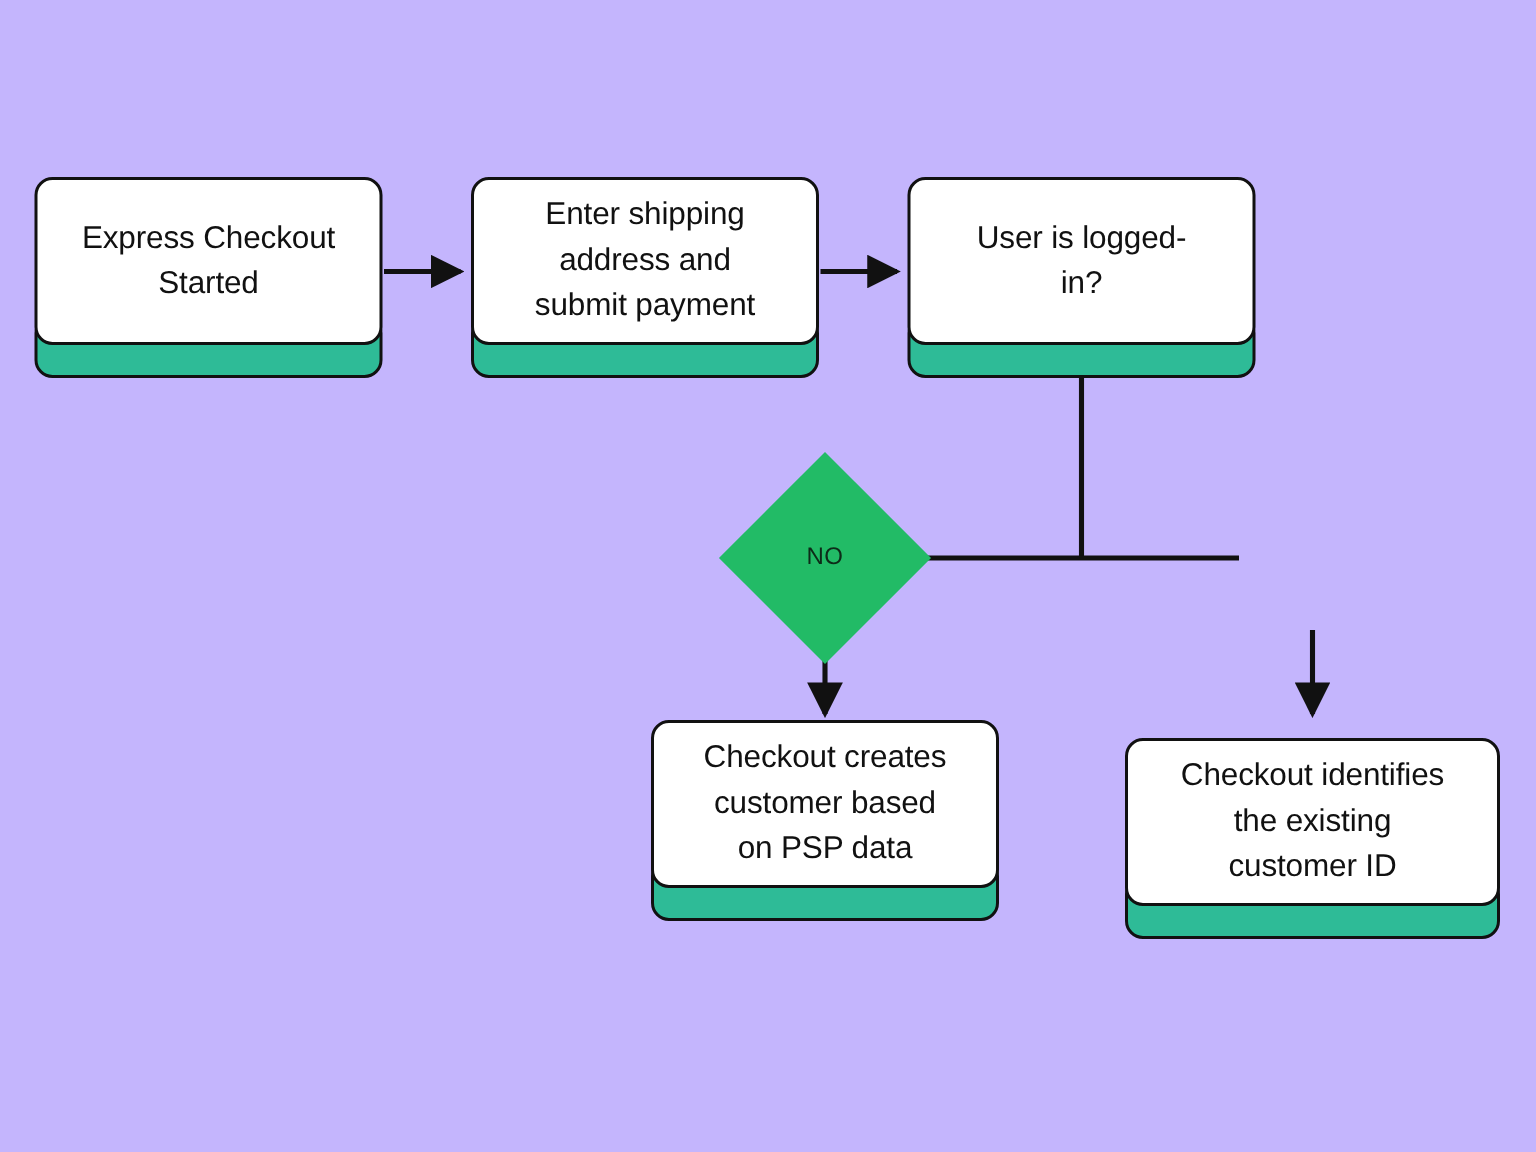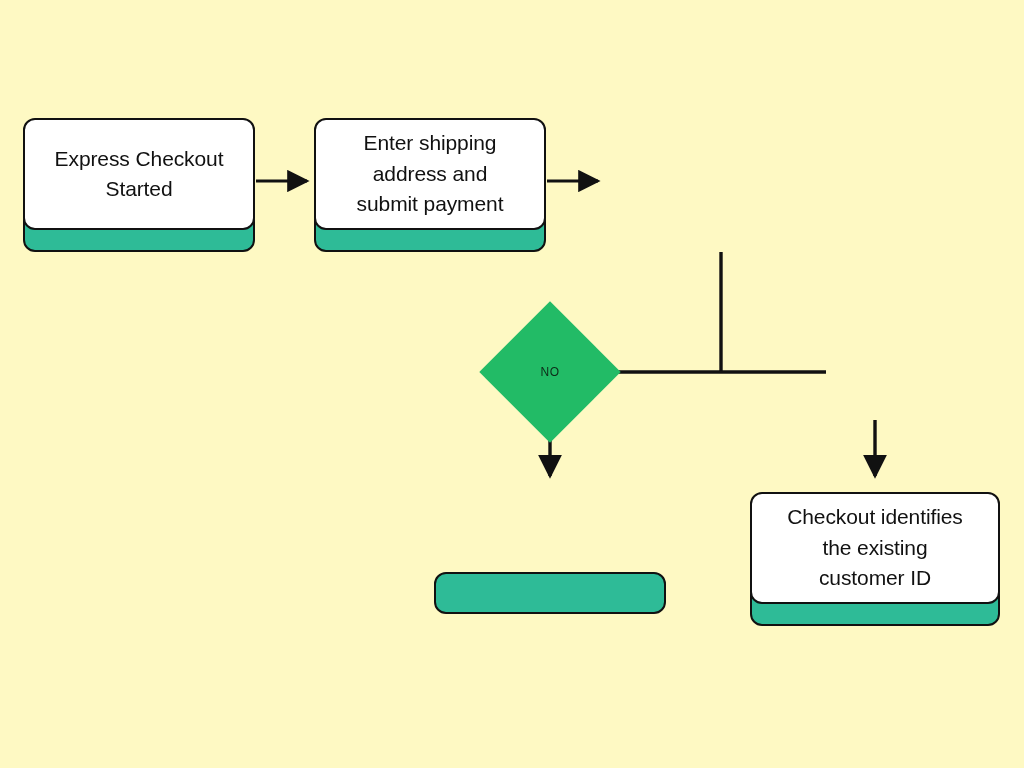--- a/index.html
+++ b/index.html
@@ -11,21 +11,21 @@
   body {
     width: 1024px;
     height: 768px;
     font-family: "Liberation Sans", sans-serif;
     overflow: hidden;
   }
   #canvas {
     position: relative;
     width: 1024px;
     height: 768px;
-    background: #fef9c3;
+    background: #c4b5fd;
   }
   #edges {
     position: absolute;
     left: 0;
     top: 0;
     width: 1024px;
     height: 768px;
     pointer-events: none;
   }
 
@@ -86,21 +86,21 @@
   }
   .diamond .dlabel {
     position: absolute;
     left: 0;
     top: 0;
     width: 100%;
     height: 100%;
     display: flex;
     align-items: center;
     justify-content: center;
-    font-size: 12px;
+    font-size: 16px;
     color: #0d2b18;
     letter-spacing: 0.4px;
   }
 </style>
 </head>
 <body>
 
 <div id="canvas">
 
   <svg id="edges" viewBox="0 0 1024 768" xmlns="http://www.w3.org/2000/svg">
@@ -133,23 +133,35 @@
 
   <div class="node" style="left:314px; top:118px; width:232px; height:134px;">
     <div class="shadowbar"></div>
     <div class="face">
       <div class="label">Enter shipping
 address and
 submit payment</div>
     </div>
   </div>
 
+  <div class="node" style="left:605px; top:118px; width:232px; height:134px;">
+    <div class="shadowbar"></div>
+    <div class="face">
+      <div class="label">User is logged-
+in?</div>
+    </div>
+  </div>
 
   <div class="node" style="left:434px; top:480px; width:232px; height:134px;">
     <div class="shadowbar"></div>
+    <div class="face">
+      <div class="label">Checkout creates
+customer based
+on PSP data</div>
+    </div>
   </div>
 
   <div class="node" style="left:750px; top:492px; width:250px; height:134px;">
     <div class="shadowbar"></div>
     <div class="face">
       <div class="label">Checkout identifies
 the existing
 customer ID</div>
     </div>
   </div>

